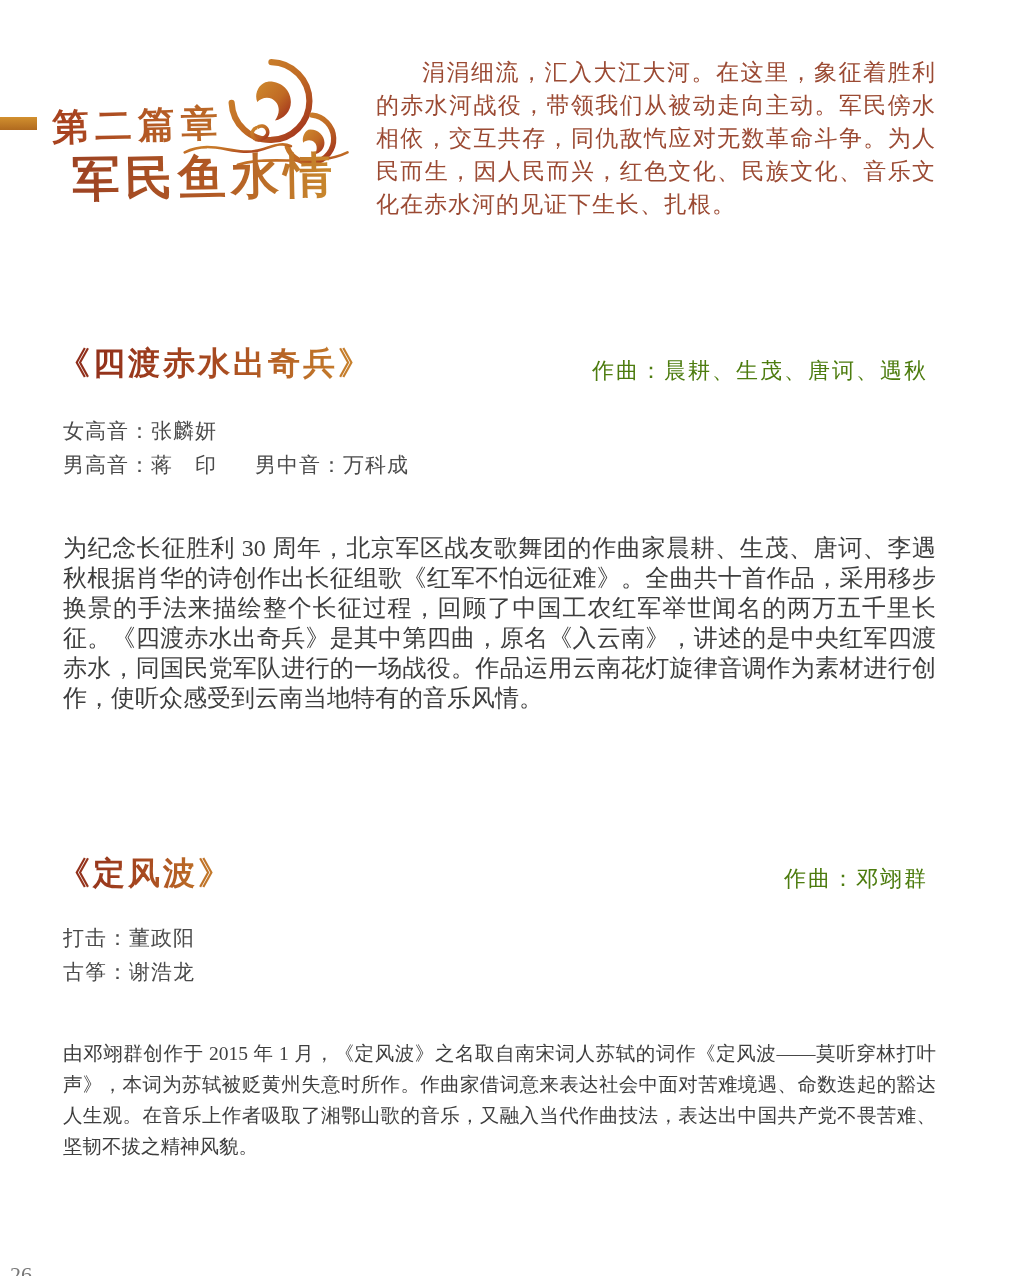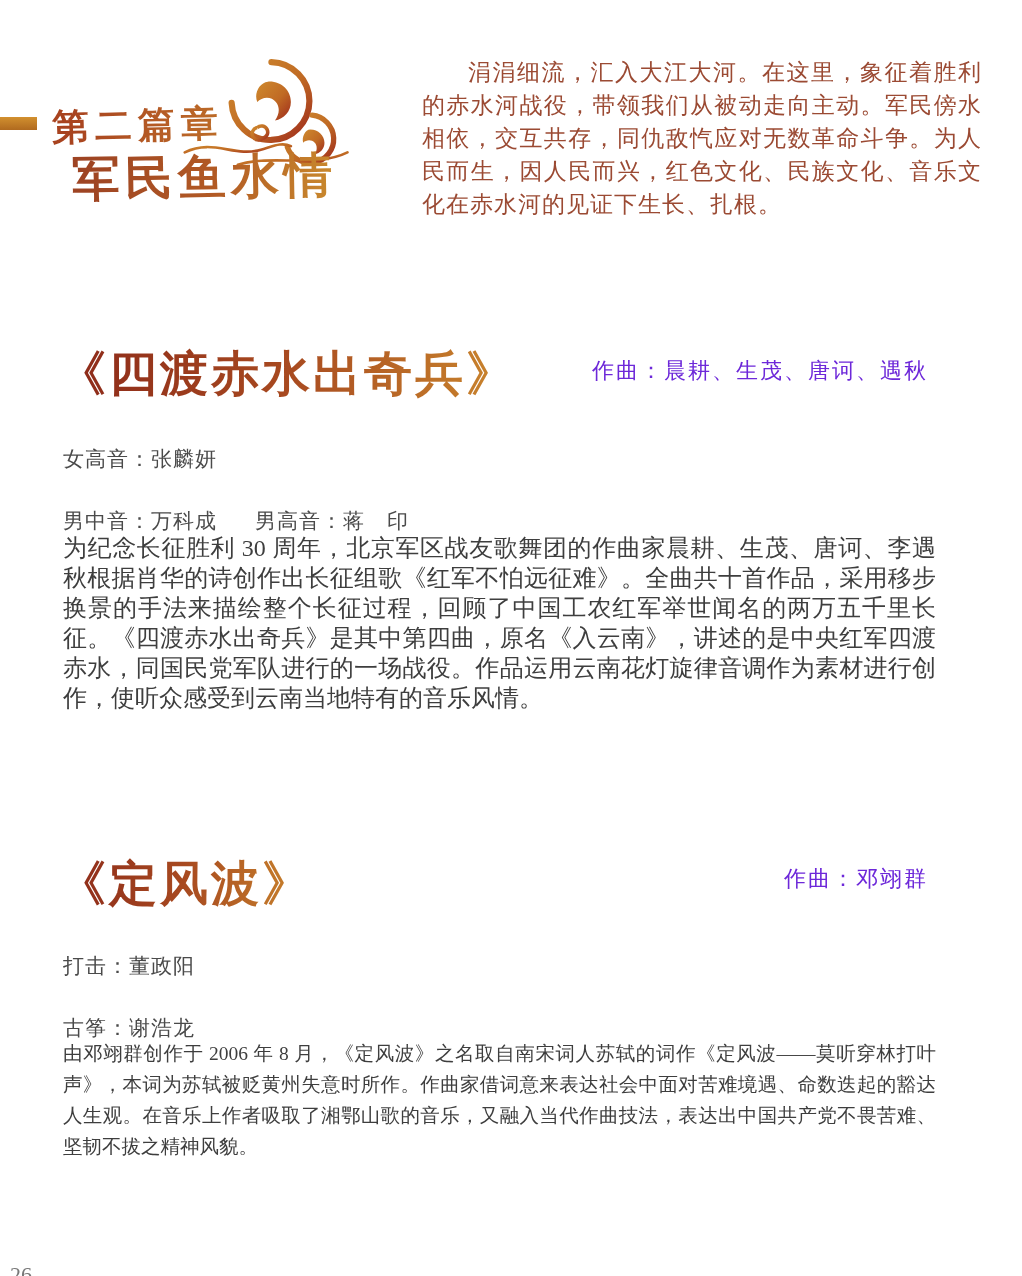--- a/index.html
+++ b/index.html
@@ -27,48 +27,48 @@
     transform:rotate(-1deg);
     background:linear-gradient(95deg,#9e4423 5%,#b25a24 45%,#c8872d 80%,#b05126 100%);
     -webkit-background-clip:text;background-clip:text;
     color:#a8502a;-webkit-text-fill-color:transparent;
   }
   .cloud{position:absolute;left:183px;top:46px;width:168px;height:142px;}
   
   .intro{
     position:absolute;left:376px;top:56px;width:560px;
     font-size:23px;line-height:33px;letter-spacing:1px;
-    text-align:justify;text-indent:2em;color:#9b4a33;margin-left:46px;
+    text-align:justify;text-indent:2em;color:#9b4a33;
   }
   
   .piece-title{
     position:absolute;left:58px;
-    font-size:48px;font-weight:bold;letter-spacing:3px;
+    font-size:32px;font-weight:bold;letter-spacing:3px;
     background:linear-gradient(90deg,#8e2c1a 5%,#a84a20 50%,#c8822c 95%);
     -webkit-background-clip:text;background-clip:text;
     color:#a04a22;-webkit-text-fill-color:transparent;
     white-space:nowrap;
     font-family:Liberation Serif, serif;
   }
   .piece-title.t1{top:342px;}
   .piece-title.t2{top:852px;}
   .composer{
     position:absolute;right:94px;
-    font-size:22px;letter-spacing:2px;color:#6d28d9;white-space:nowrap;
+    font-size:22px;letter-spacing:2px;color:#4d7c0f;white-space:nowrap;
   }
   .composer.c1{top:356px;}
   .composer.c2{top:864px;}
   .performers{
     position:absolute;left:63px;
     font-size:21px;line-height:34px;letter-spacing:1px;color:#4a4a4a;
   }
   .performers.p1{top:414px;}
   .performers.p2{top:921px;}
   .perf-row{display:flex;}
-  .perf-cell{display:inline-block;min-width:192px;white-space:pre;margin-top:28px;}
+  .perf-cell{display:inline-block;min-width:192px;white-space:pre;}
   .desc{
     position:absolute;left:63px;width:873px;
     text-align:justify;color:#3e3e3e;
   }
   .desc.d1{top:533px;font-size:24px;line-height:30px;}
   .desc.d2{top:1038px;font-size:19.5px;line-height:31px;}
   
   .page-number{
     position:absolute;left:10px;top:1262px;
     font-size:22px;color:#787878;
@@ -106,31 +106,31 @@
 
 <div class="intro">涓涓细流，汇入大江大河。在这里，象征着胜利的赤水河战役，带领我们从被动走向主动。军民傍水相依，交互共存，同仇敌忾应对无数革命斗争。为人民而生，因人民而兴，红色文化、民族文化、音乐文化在赤水河的见证下生长、扎根。</div>
 
 <div class="piece-title t1">《四渡赤水出奇兵》</div>
 <div class="composer c1">作曲：晨耕、生茂、唐诃、遇秋</div>
 <div class="performers p1">
   <div class="perf-row">
     <span class="perf-cell">女高音：张麟妍</span>
   </div>
   <div class="perf-row">
+    <span class="perf-cell">男高音：蒋　印</span>
     <span class="perf-cell">男中音：万科成</span>
-    <span class="perf-cell">男高音：蒋　印</span>
   </div>
 </div>
 <div class="desc d1">为纪念长征胜利 30 周年，北京军区战友歌舞团的作曲家晨耕、生茂、唐诃、李遇秋根据肖华的诗创作出长征组歌《红军不怕远征难》。全曲共十首作品，采用移步换景的手法来描绘整个长征过程，回顾了中国工农红军举世闻名的两万五千里长征。《四渡赤水出奇兵》是其中第四曲，原名《入云南》，讲述的是中央红军四渡赤水，同国民党军队进行的一场战役。作品运用云南花灯旋律音调作为素材进行创作，使听众感受到云南当地特有的音乐风情。</div>
 
 <div class="piece-title t2">《定风波》</div>
 <div class="composer c2">作曲：邓翊群</div>
 <div class="performers p2">
   <div class="perf-row">
     <span class="perf-cell">打击：董政阳</span>
   </div>
   <div class="perf-row">
     <span class="perf-cell">古筝：谢浩龙</span>
   </div>
 </div>
-<div class="desc d2">由邓翊群创作于 2006 年 8 月，《定风波》之名取自南宋词人苏轼的词作《定风波——莫听穿林打叶声》，本词为苏轼被贬黄州失意时所作。作曲家借词意来表达社会中面对苦难境遇、命数迭起的豁达人生观。在音乐上作者吸取了湘鄂山歌的音乐，又融入当代作曲技法，表达出中国共产党不畏苦难、坚韧不拔之精神风貌。</div>
+<div class="desc d2">由邓翊群创作于 2015 年 1 月，《定风波》之名取自南宋词人苏轼的词作《定风波——莫听穿林打叶声》，本词为苏轼被贬黄州失意时所作。作曲家借词意来表达社会中面对苦难境遇、命数迭起的豁达人生观。在音乐上作者吸取了湘鄂山歌的音乐，又融入当代作曲技法，表达出中国共产党不畏苦难、坚韧不拔之精神风貌。</div>
 
 <div class="page-number">26</div>
 
 </body></html>

